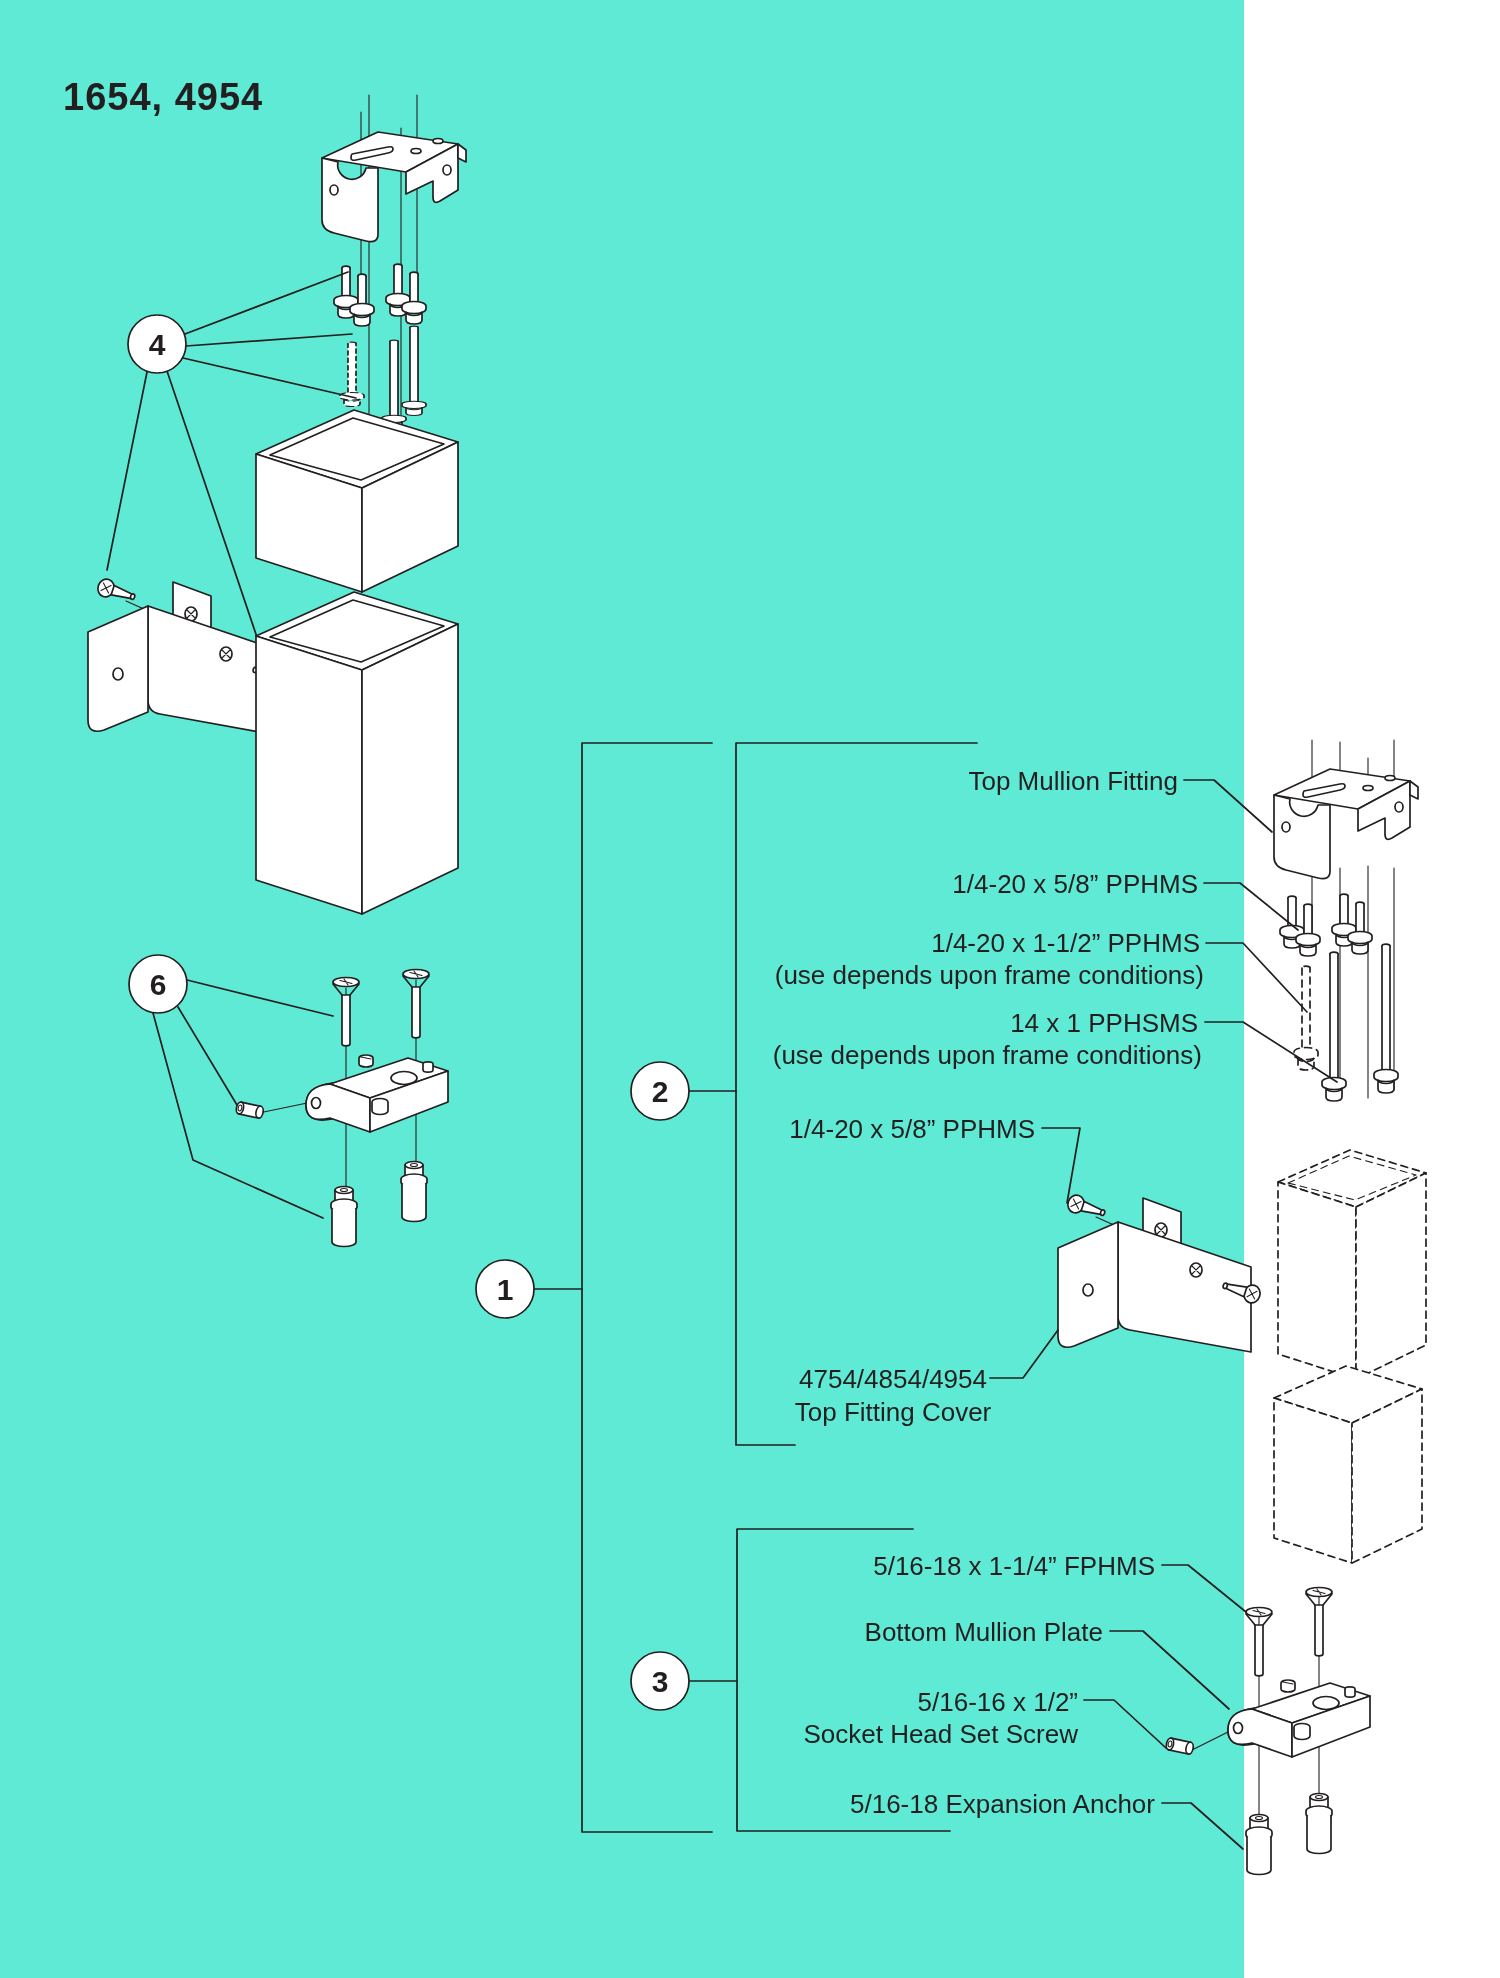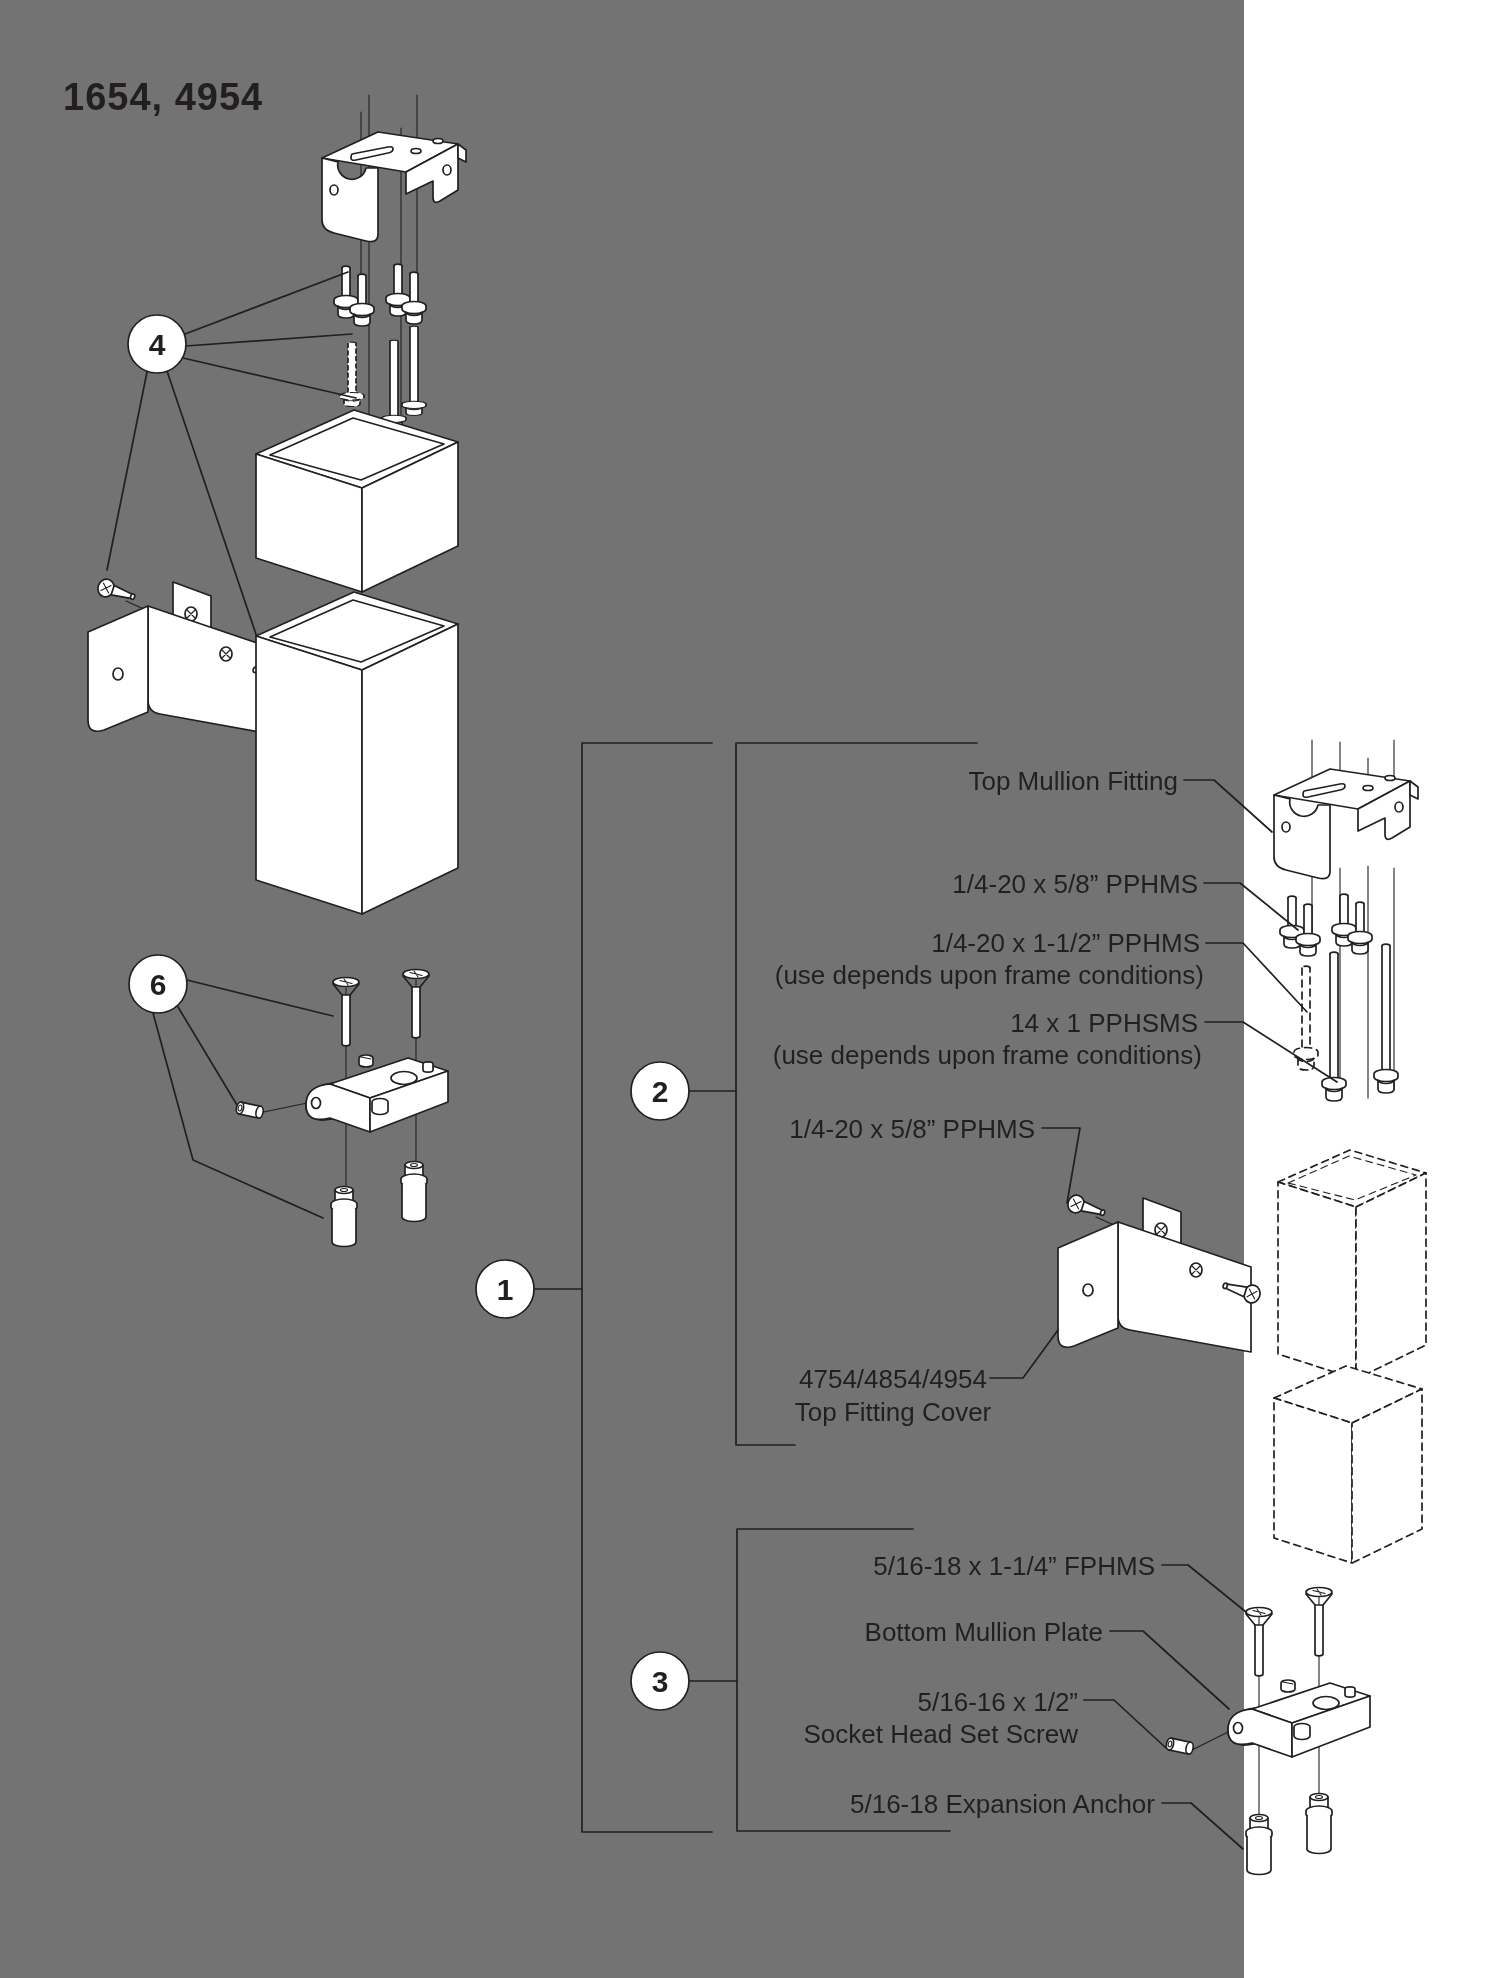--- a/index.html
+++ b/index.html
@@ -1,16 +1,16 @@
 <!DOCTYPE html>
 <html><head>
 <meta charset="utf-8">
 <style>
   html,body{margin:0;padding:0;background:#ffffff;}
-  .page{width:1244px;height:1978px;position:relative;background:#737373;text-align:center;}
+  .page{width:1244px;height:1978px;position:relative;background:#5eead4;text-align:center;}
   svg text{font-family:"Liberation Sans","DejaVu Sans",sans-serif;fill:#231f20;stroke:none;}
   .lbl{font-size:26px;}
   .title{font-size:38px;font-weight:bold;letter-spacing:1px;}
   .co{font-size:30px;font-weight:bold;text-anchor:middle;}
   .pt{fill:#ffffff;stroke:#231f20;stroke-width:1.7;stroke-linejoin:round;stroke-linecap:round;}
   .ln{fill:none;stroke:#231f20;stroke-width:1.7;stroke-linejoin:round;stroke-linecap:round;}
   .thin{stroke-width:1.1;}
   .dash{stroke-dasharray:7 5;}
 </style>
 </head>

